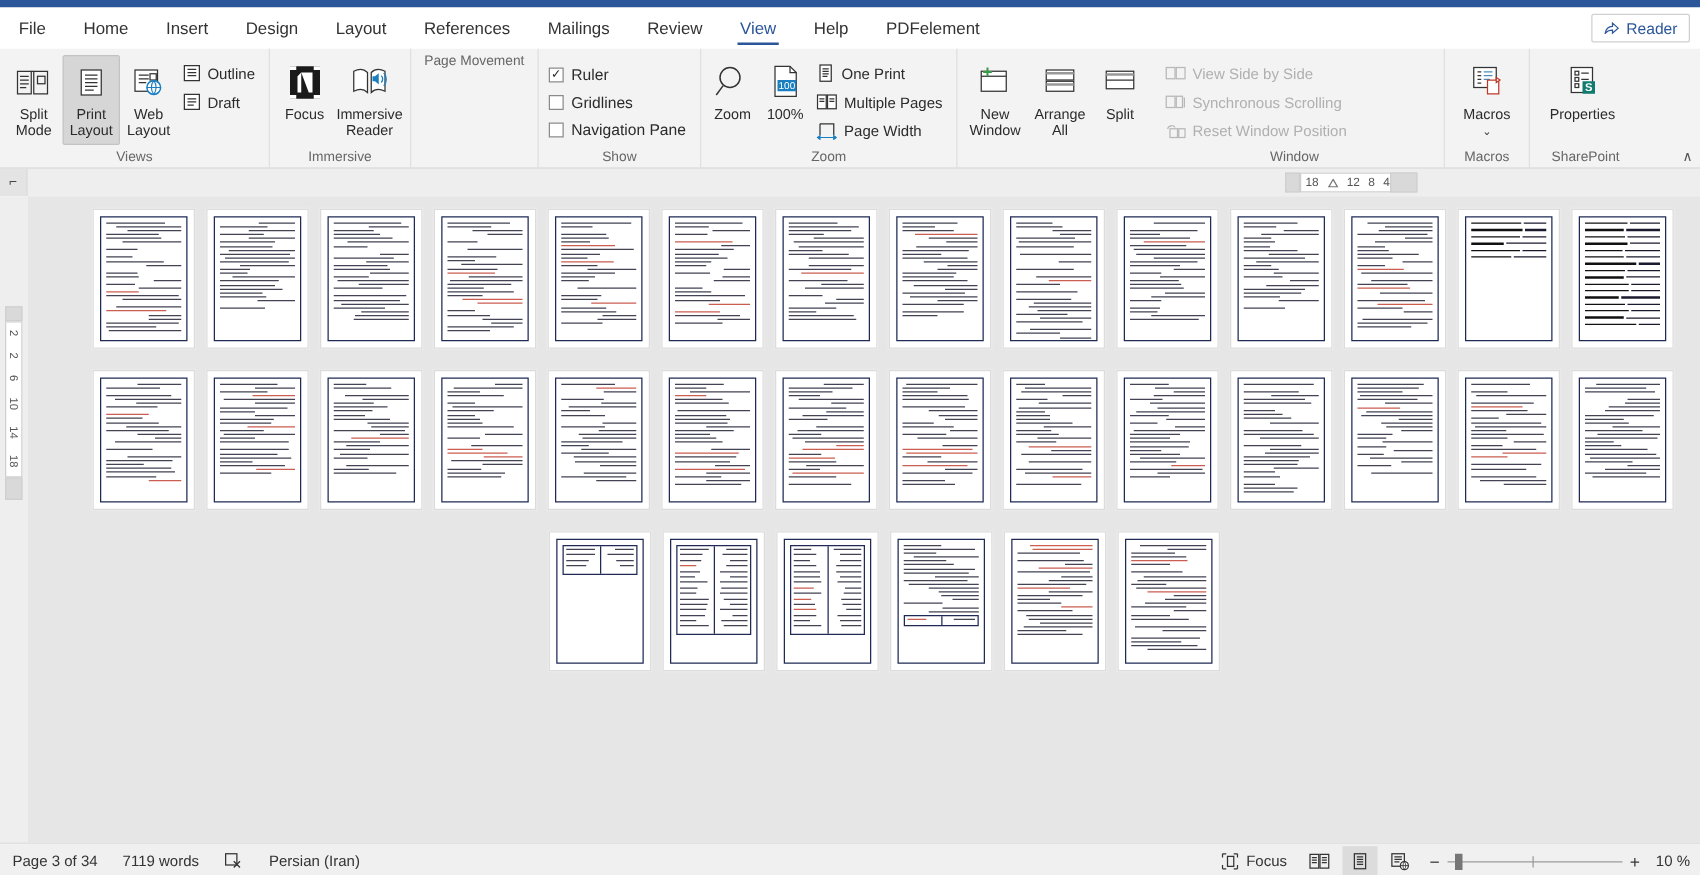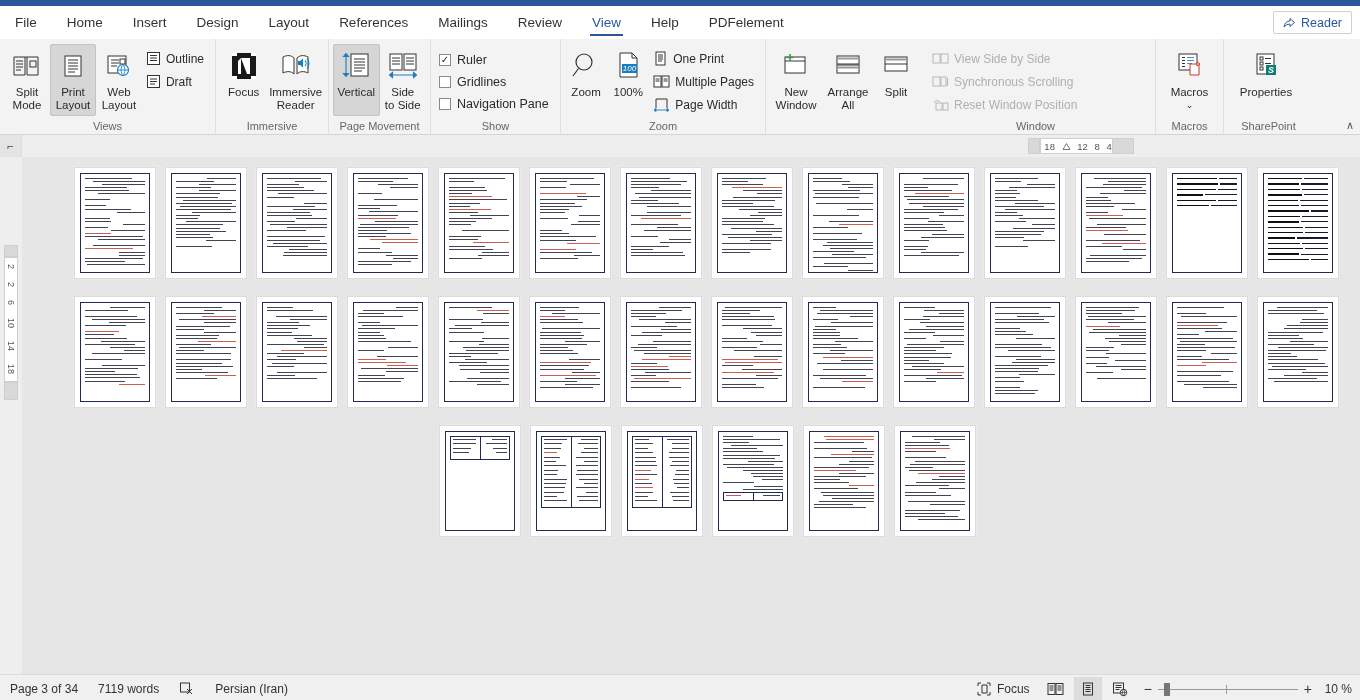--- a/index.html
+++ b/index.html
@@ -54,21 +54,21 @@
   }
 
   .bigbtn{
     width:56px; min-height:72px;
     display:flex; flex-direction:column; align-items:center;
     padding-top:4px; font-size:11.5px; line-height:13px; text-align:center;
     color:#2b2b2b; border:1px solid transparent; border-radius:2px;
   }
   .bigbtn.sel{ background:#d6d6d6; border-color:#c3c3c3; }
   .bigbtn .lbl{ margin-top:3px; }
-  .bigbtn .ico{ height:34px; display:flex; align-items:center; justify-content:center;font-style:italic; }
+  .bigbtn .ico{ height:34px; display:flex; align-items:center; justify-content:center; }
 
   .smallcol{ display:flex; flex-direction:column; gap:2px; padding-top:4px; }
   .smallbtn{
     display:flex; align-items:center; gap:5px;
     height:21px; padding:0 6px 0 3px; font-size:12px; white-space:nowrap;
     border:1px solid transparent;
   }
   .smallbtn.dim{ color:#b0b0b0; }
 
   .chkrow{ display:flex; align-items:center; gap:6px; height:22px; font-size:12.5px; padding-left:4px;}
@@ -280,44 +280,20 @@
           </svg>
         </span>
         <span class="lbl">Immersive</span>
         <span>Reader</span>
       </div>
     </div>
     <div class="group-title">Immersive</div>
   </div>
 
   <div class="group" style="width:102px;">
-    <div class="group-body">
-      <div class="bigbtn sel" style="width:48px;">
-        <span class="ico">
-          <svg width="32" height="30" viewBox="0 0 32 30">
-            <rect x="11" y="3" width="17" height="22" fill="#fff" stroke="#333"></rect>
-            <path d="M14 8h11M14 11h11M14 14h11M14 17h11M14 20h8" stroke="#333"></path>
-            <path d="M6 4v20M6 2.5l-2.5 3h5zM6 25.5l-2.5-3h5z" stroke="#1a7fc1" fill="#1a7fc1" stroke-width="1.1"></path>
-          </svg>
-        </span>
-        <span class="lbl">Vertical</span>
-      </div>
-      <div class="bigbtn" style="width:48px;">
-        <span class="ico">
-          <svg width="32" height="30" viewBox="0 0 32 30">
-            <rect x="3" y="3" width="12" height="16" fill="#fff" stroke="#333"></rect>
-            <rect x="17" y="3" width="12" height="16" fill="#fff" stroke="#333"></rect>
-            <path d="M5 7h8M5 10h8M5 13h8M19 7h8M19 10h8M19 13h8" stroke="#333"></path>
-            <path d="M4 24h24M2.5 24l3-2.5v5zM29.5 24l-3-2.5v5z" stroke="#1a7fc1" fill="#1a7fc1" stroke-width="1.1"></path>
-          </svg>
-        </span>
-        <span class="lbl">Side</span>
-        <span>to Side</span>
-      </div>
-    </div>
     <div class="group-title">Page Movement</div>
   </div>
 
   <div class="group" style="width:130px;">
     <div class="group-body" style="flex-direction:column; padding-top:8px;">
       <div class="chkrow">
         <span class="chkbox">✓</span>
         <span>Ruler</span>
       </div>
       <div class="chkrow">

